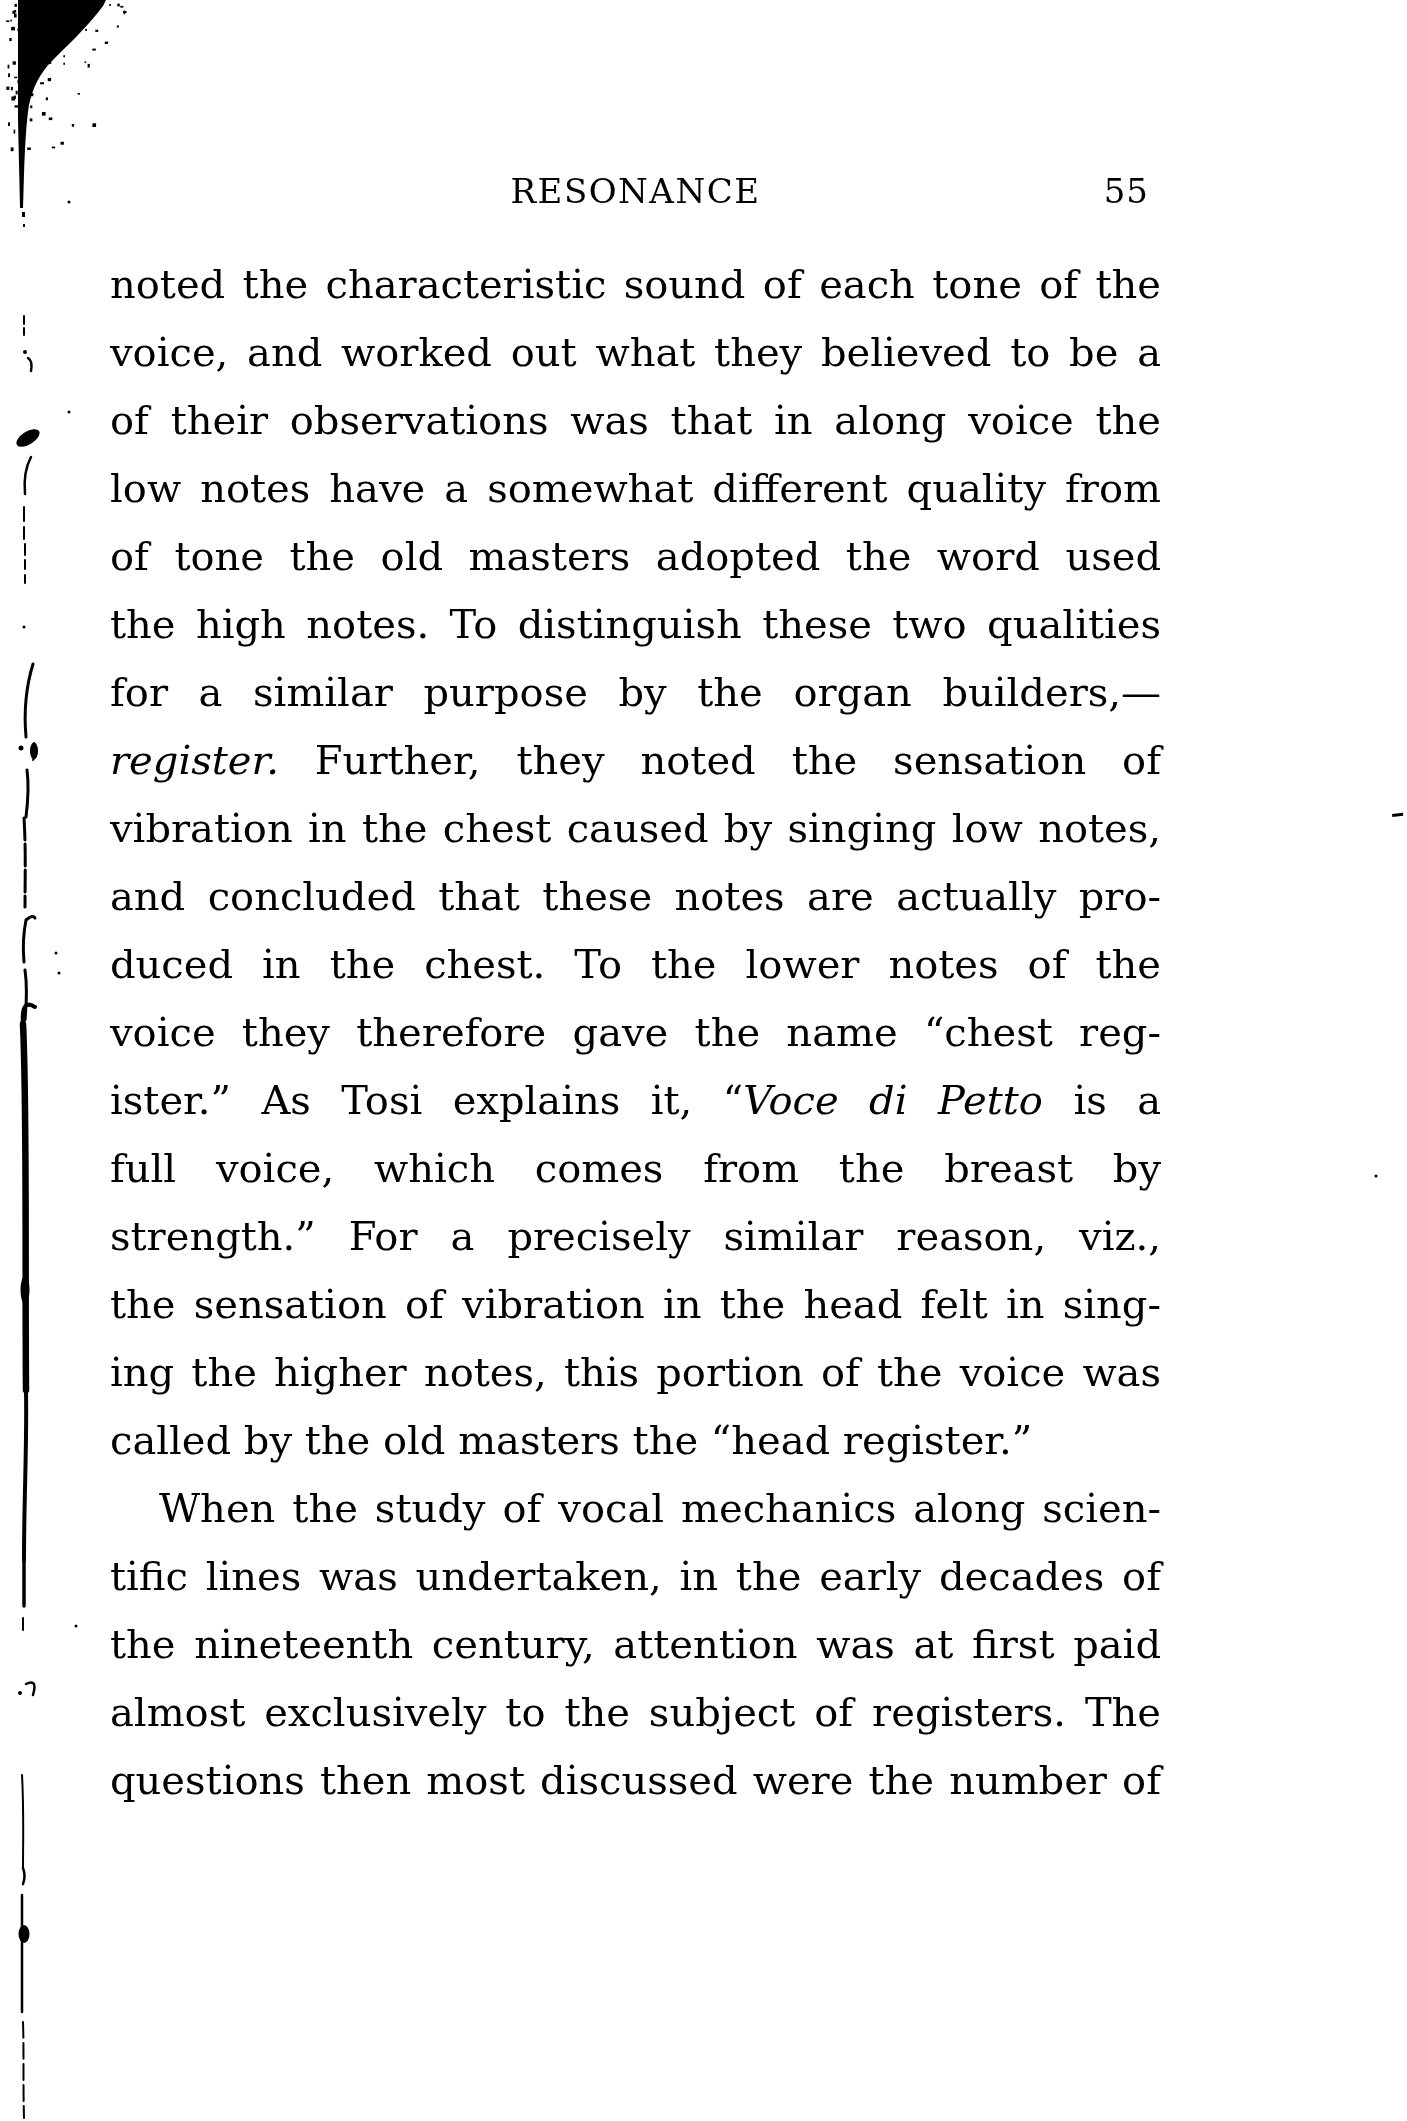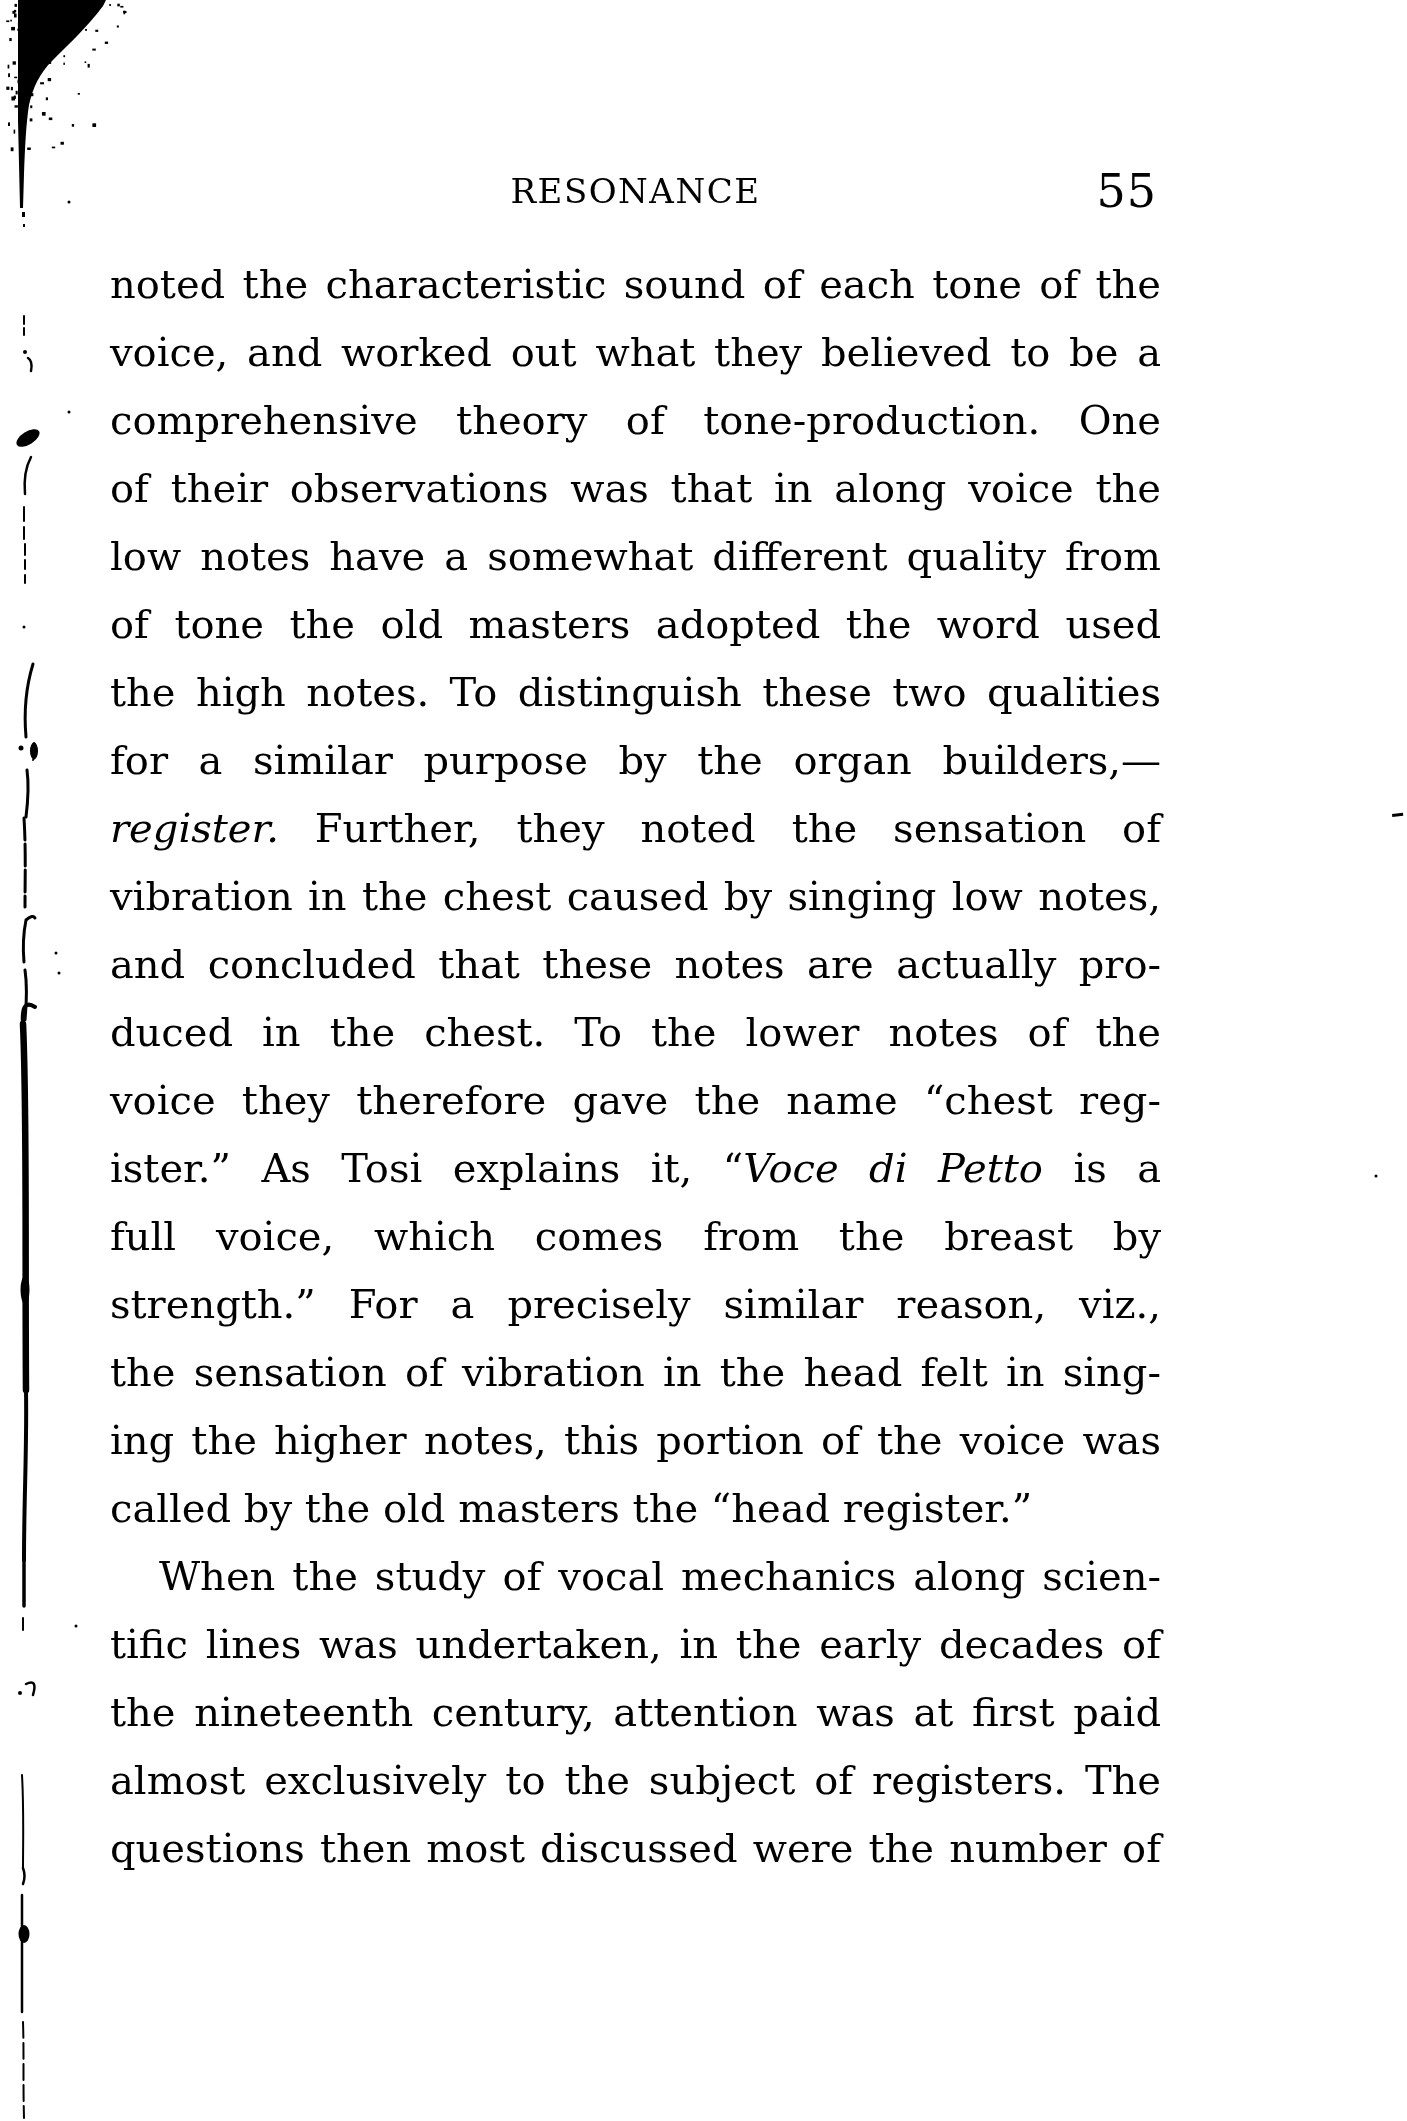--- a/index.html
+++ b/index.html
@@ -17,22 +17,22 @@
   
   .running-header {
     position:absolute; left:104px; top:174px; width:1051px; height:40px;
   }
   .header-title {
     display:block; text-align:center;
     font-size:34px; line-height:34px; letter-spacing:1.5px;
     font-weight:normal;
   }
   .page-number {
-    position:absolute; right:4px; top:0;
-    font-size:46px; line-height:34px; letter-spacing:1px;
+    position:absolute; right:12px; top:0;
+    font-size:34px; line-height:34px; letter-spacing:1px;
   }
 
   
   .body-text {
     position:absolute; left:104px; top:250px; width:1051px;
     font-size:40px;
   }
   .body-text .line {
     height:68px; line-height:68px;
     text-align:justify;
@@ -62,21 +62,20 @@
 <div class="page">
 
   <div class="running-header">
     <span class="header-title">RESONANCE</span>
     <span class="page-number">55</span>
   </div>
 
   <div class="body-text">
       <div class="line"><span>noted the characteristic sound of each tone of the</span></div>
       <div class="line"><span>voice, and worked out what they believed to be a</span></div>
-      <div class="line"><span>comprehensive theory of tone-production.  One</span></div>
       <div class="line"><span>of their observations was that in along voice the</span></div>
       <div class="line"><span>low notes have a somewhat different quality from</span></div>
       <div class="line"><span>of tone the old masters adopted the word used</span></div>
       <div class="line"><span>the high notes.  To distinguish these two qualities</span></div>
       <div class="line"><span>for a similar purpose by the organ builders,—</span></div>
       <div class="line"><em>register.</em><span>  Further, they noted the sensation of</span></div>
       <div class="line"><span>vibration in the chest caused by singing low notes,</span></div>
       <div class="line"><span>and concluded that these notes are actually pro-</span></div>
       <div class="line"><span>duced in the chest.  To the lower notes of the</span></div>
       <div class="line"><span>voice they therefore gave the name “chest reg-</span></div>

